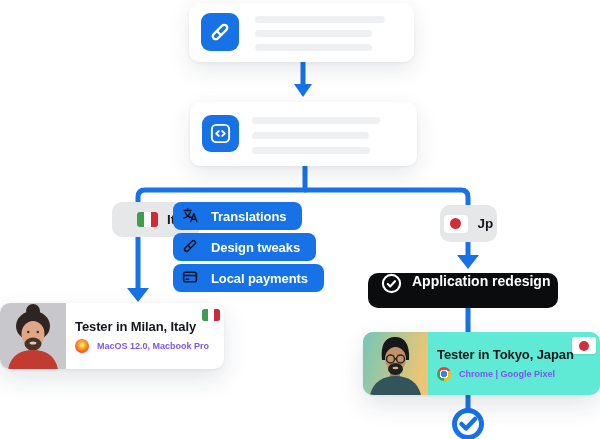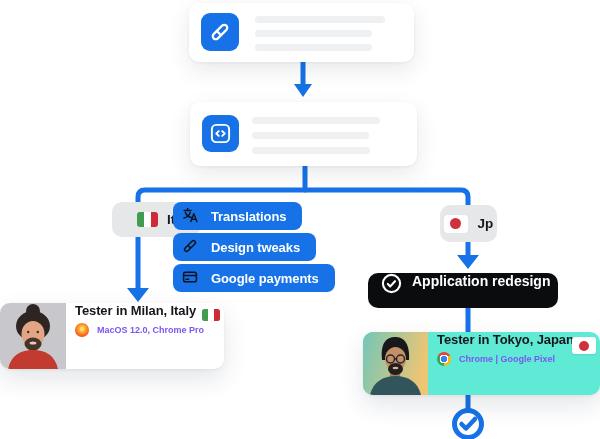--- a/index.html
+++ b/index.html
@@ -67,21 +67,21 @@
         display:flex;align-items:flex-start;gap:10px;padding-left:13px;
         font-weight:bold;font-size:14px}
 
   
   .tester{position:absolute;z-index:2;border-radius:10px;display:flex;
           box-shadow:0 10px 24px rgba(25,39,62,.12),0 1px 3px rgba(25,39,62,.06)}
   .tester-milan{left:0;top:303px;width:224px;height:66px;background:#fff}
   .tester-tokyo{left:363px;top:332px;width:237px;height:63px;background:#5eead4}
   .photo{flex:none;border-radius:10px 0 0 10px;overflow:hidden}
   .photo svg{display:block}
-  .info{flex:1;display:flex;flex-direction:column;justify-content:flex-start;
+  .info{flex:1;display:flex;flex-direction:column;justify-content:center;
         padding-left:9px;gap:5px;min-width:0}
   .tester h3{font-size:13px;color:var(--ink);letter-spacing:-.1px}
   .meta{display:flex;align-items:center;gap:8px}
   .meta .txt{font-size:9px;font-weight:bold;color:var(--purple)}
   .bicon{width:14px;height:14px;border-radius:50%;flex:none}
   .firefox{background:radial-gradient(circle at 50% 42%,#ffdf6b 0 14%,#ffb63e 26%,#ff8a1f 46%,#f55c23 66%,#e2342a 88%,#d22a2e 100%)}
   .chrome{background:
       radial-gradient(circle,#3d7ef0 0 31%,#fff 32% 44%,rgba(255,255,255,0) 45%),
       conic-gradient(from 60deg,#fbbc05 0 120deg,#34a853 120deg 240deg,#ea4335 240deg 360deg)}
   .corner-flag{position:absolute}
@@ -172,21 +172,21 @@
     <span>Translations</span>
   </div>
   <div class="tag tag3">
     <span>
       <svg viewBox="0 0 16 16" width="16" height="16" fill="none" stroke="#0f1320" stroke-width="1.5" stroke-linecap="round" stroke-linejoin="round">
         <rect x="1.6" y="3.2" width="12.8" height="9.6" rx="1.8"></rect>
         <path d="M1.6,6.6 H14.4"></path>
           <path d="M4,10.2 H6.6"></path>
       </svg>
     </span>
-    <span>Google payments</span>
+    <span>Local payments</span>
   </div>
 
   <div class="badge badge-jp">
     <span class="flag-jp">
         <i class="dot"></i>
       </span>
     <span>Jp</span>
   </div>
 
   <div class="task">
@@ -211,21 +211,21 @@
         <circle cx="37.8" cy="29" r="1.2" fill="#3a2d27"></circle>
         <ellipse cx="33" cy="41" rx="8.5" ry="6.5" fill="#46342a"></ellipse>
         <ellipse cx="33" cy="40" rx="3.4" ry="1.5" fill="#e8c9b0"></ellipse>
         <path d="M8,66 C11,52 21,47 33,47 C45,47 55,52 58,66 Z" fill="#c23b30"></path>
       </svg>
     </div>
     <div class="info">
       <h3>Tester in Milan, Italy</h3>
       <div class="meta">
         <span class="bicon firefox"></span>
-        <span class="txt">MacOS 12.0, Chrome Pro</span>
+        <span class="txt">MacOS 12.0, Macbook Pro</span>
       </div>
     </div>
     <span class="corner-flag cf-it">
         <i></i>
         <i></i>
         <i></i>
       </span>
   </div>
 
   <div class="tester tester-tokyo">

